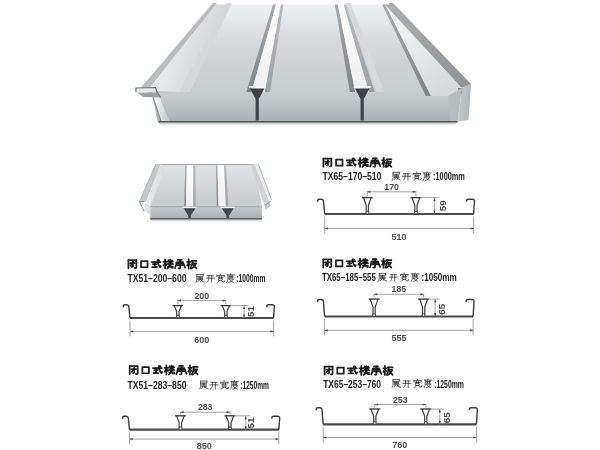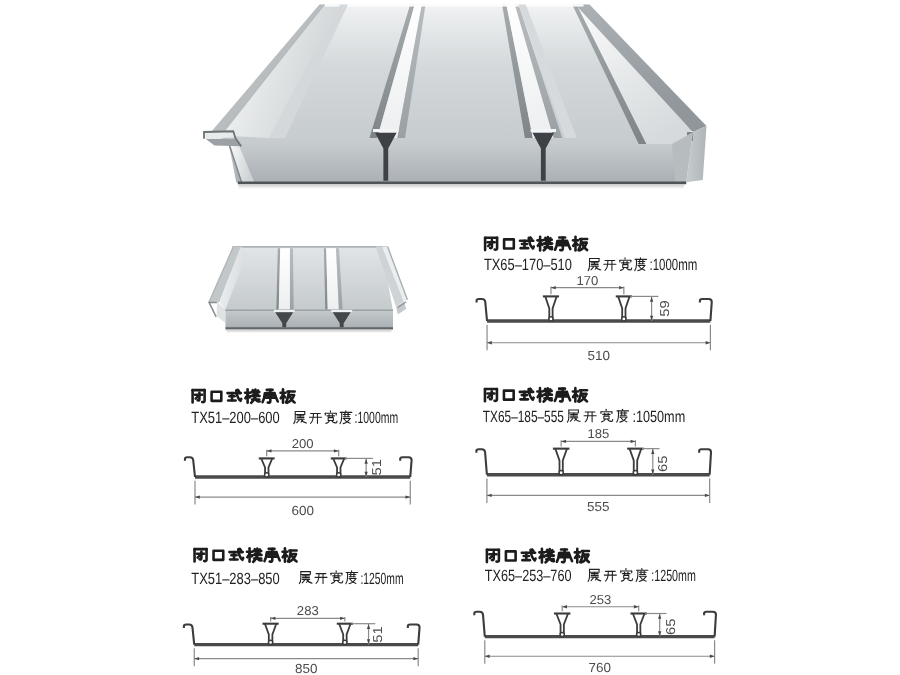--- a/index.html
+++ b/index.html
@@ -1,12 +1,12 @@
 <!DOCTYPE html>
-<html><head><meta charset="utf-8"><title>闭口式楼承板</title><style>html,body{margin:0;padding:0;background:#fff;}#wrap{position:relative;width:600px;height:450px;overflow:hidden;background:#fff;}</style></head><body>
+<html><head><meta charset="utf-8"><title>闭口式楼承板</title><style>html,body{margin:0;padding:0;background:#fff;}#wrap{position:relative;width:600px;height:450px;overflow:hidden;background:#fff;font-weight:bold;}</style></head><body>
 <div id="wrap"><svg width="600" height="450" viewBox="0 0 600 450" font-family="Liberation Sans, sans-serif">
       <rect width="600" height="450" fill="#ffffff"></rect>
       <defs>
 <linearGradient id="pan" x1="0" y1="0" x2="0" y2="1">
  <stop offset="0" stop-color="#f0f2f3"></stop>
           <stop offset="0.45" stop-color="#d4d8da"></stop>
  <stop offset="1" stop-color="#c6cbce"></stop>
         </linearGradient>
 <linearGradient id="pan2" x1="0" y1="0" x2="0" y2="1">
  <stop offset="0" stop-color="#e2e5e7"></stop>

